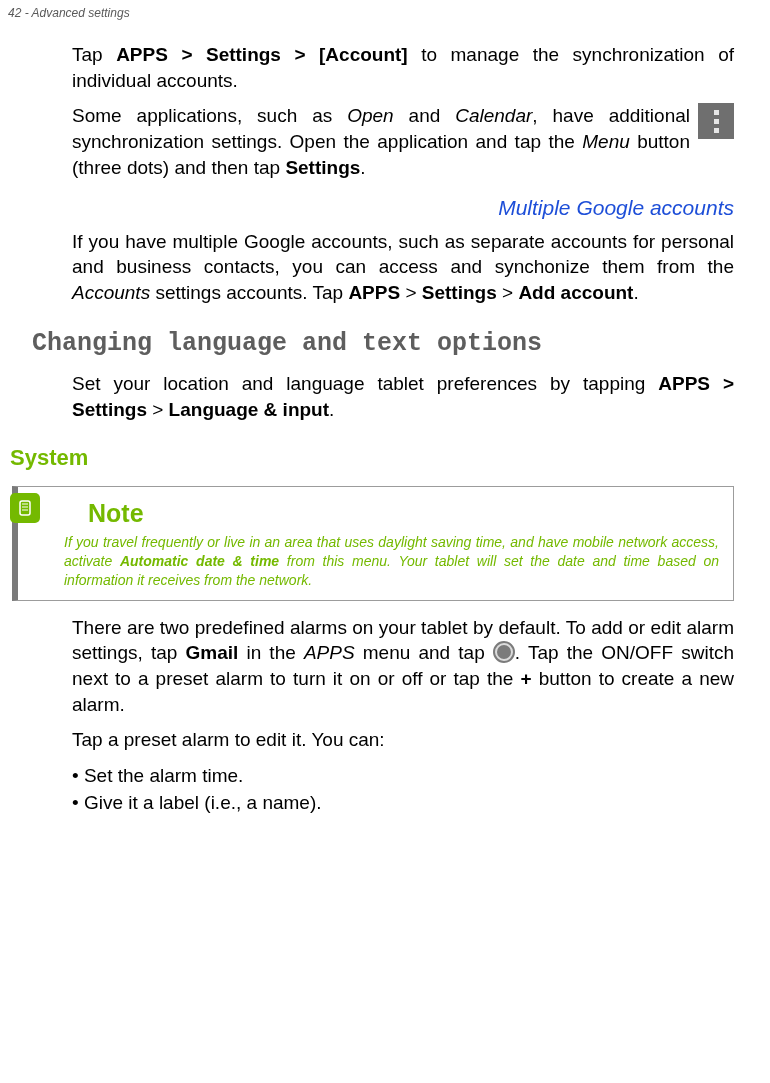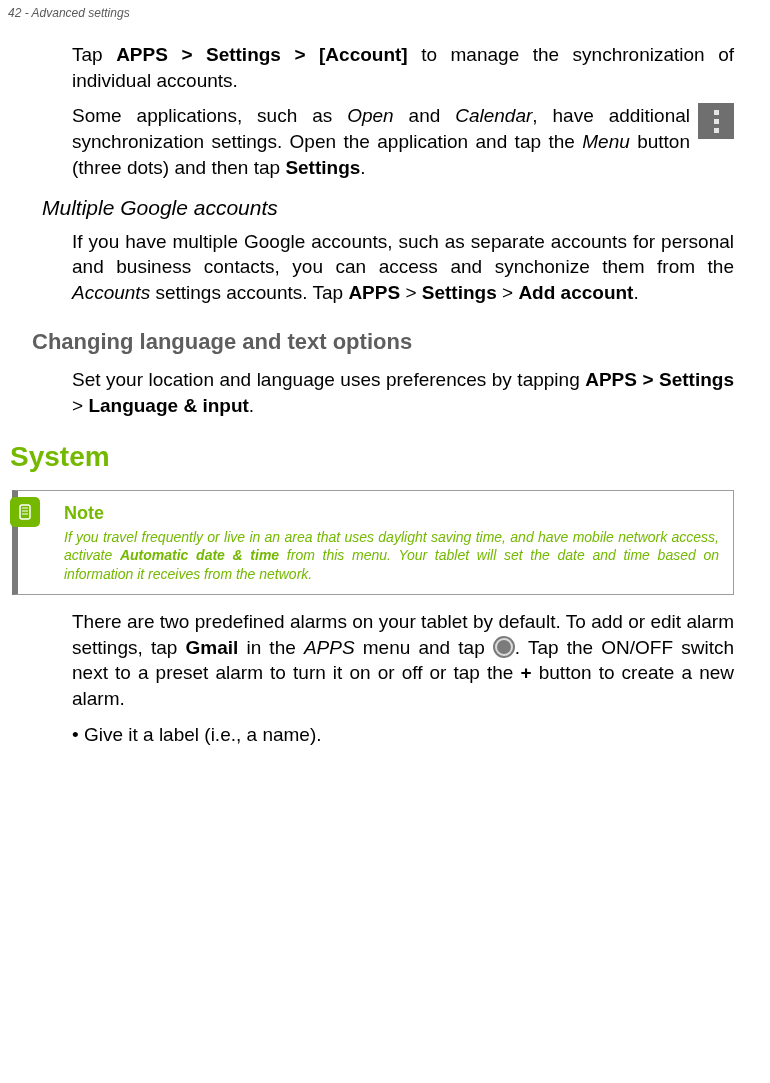--- a/index.html
+++ b/index.html
@@ -46,34 +46,36 @@
     flex-direction: column;
     gap: 4px;
   }
   .menu-icon .dots span {
     width: 5px;
     height: 5px;
     background: #e6e6e6;
   }
   .h3 {
     font-style: italic;
-    color: #000000;
+    color: #1d4ed8;
     font-size: 21px;
     margin: 14px 0 6px -30px;
+    text-align: right;
   }
   .h2 {
     font-weight: bold;
     color: #5e5e5e;
-    font-size: 22px;
+    font-size: 25px;
     margin: 22px 0 10px -40px;
+    font-family: Liberation Mono, monospace;
   }
   .h1 {
     font-weight: bold;
     color: #74b900;
-    font-size: 28px;
+    font-size: 22px;
     margin: 20px 0 8px -62px;
   }
   .note-box {
     border: 1px solid #9c9c9c;
     border-left: 6px solid #7a7a7a;
     margin: 14px 0 14px -60px;
     padding: 10px 14px 10px 12px;
     position: relative;
     text-align: justify;
   }
@@ -88,21 +90,22 @@
     transform: translateX(-4px);
     display: flex;
     align-items: center;
     justify-content: center;
   }
   .note-icon svg { display: block; }
   .note-inner { margin-left: 34px; }
   .note-title {
     color: #74b900;
     font-weight: bold;
-    font-size: 18px;
+    font-size: 25px;
+    margin-left: 24px;
   }
   .note-body {
     color: #74b900;
     font-style: italic;
     font-size: 14px;
     margin-top: 2px;
   }
   .note-body .bi { font-weight: bold; font-style: italic; }
   .bullet-item {
     margin: 2px 0;
@@ -156,21 +159,21 @@
 
     <div class="h3">Multiple Google accounts</div>
 
     <div class="para">
       <span>If you have multiple Google accounts, such as separate accounts for personal and business contacts, you can access and synchonize them from the </span><i>Accounts</i><span> settings accounts. Tap </span><b>APPS</b><span> &gt; </span><b>Settings</b><span> &gt; </span><b>Add account</b><span>.</span>
     </div>
 
     <div class="h2">Changing language and text options</div>
 
     <div class="para">
-      <span>Set your location and language uses preferences by tapping </span><b>APPS &gt; Settings</b><span> &gt; </span><b>Language &amp; input</b><span>.</span>
+      <span>Set your location and language tablet preferences by tapping </span><b>APPS &gt; Settings</b><span> &gt; </span><b>Language &amp; input</b><span>.</span>
     </div>
 
     <div class="h1">System</div>
 
 
 
     <div class="note-box">
       <span class="note-icon">
         <svg width="20" height="20" viewBox="0 0 20 20">
           <rect x="5" y="3" width="10" height="14" rx="2" fill="none" stroke="#ffffff" stroke-width="1.5"></rect>
@@ -185,17 +188,19 @@
           <span>If you travel frequently or live in an area that uses daylight saving time, and have mobile network access, activate </span><span class="bi">Automatic date &amp; time</span><span> from this menu. Your tablet will set the date and time based on information it receives from the network.</span>
         </div>
       </div>
     </div>
 
 
     <div class="para">
       <span>There are two predefined alarms on your tablet by default. To add or edit alarm settings, tap </span><b>Gmail</b><span> in the </span><i>APPS</i><span> menu and tap </span><span class="alarm-icon"></span><span>. Tap the ON/OFF switch next to a preset alarm to turn it on or off or tap the </span><b>+</b><span> button to create a new alarm.</span>
     </div>
 
-
+    <div class="para" style="text-align:left;">Tap a preset alarm to edit it. You can:</div>
+
+    <div class="bullet-item">•  Set the alarm time.</div>
     <div class="bullet-item">•  Give it a label (i.e., a name).</div>
 
   </div>
 </div>
 
 </body></html>

